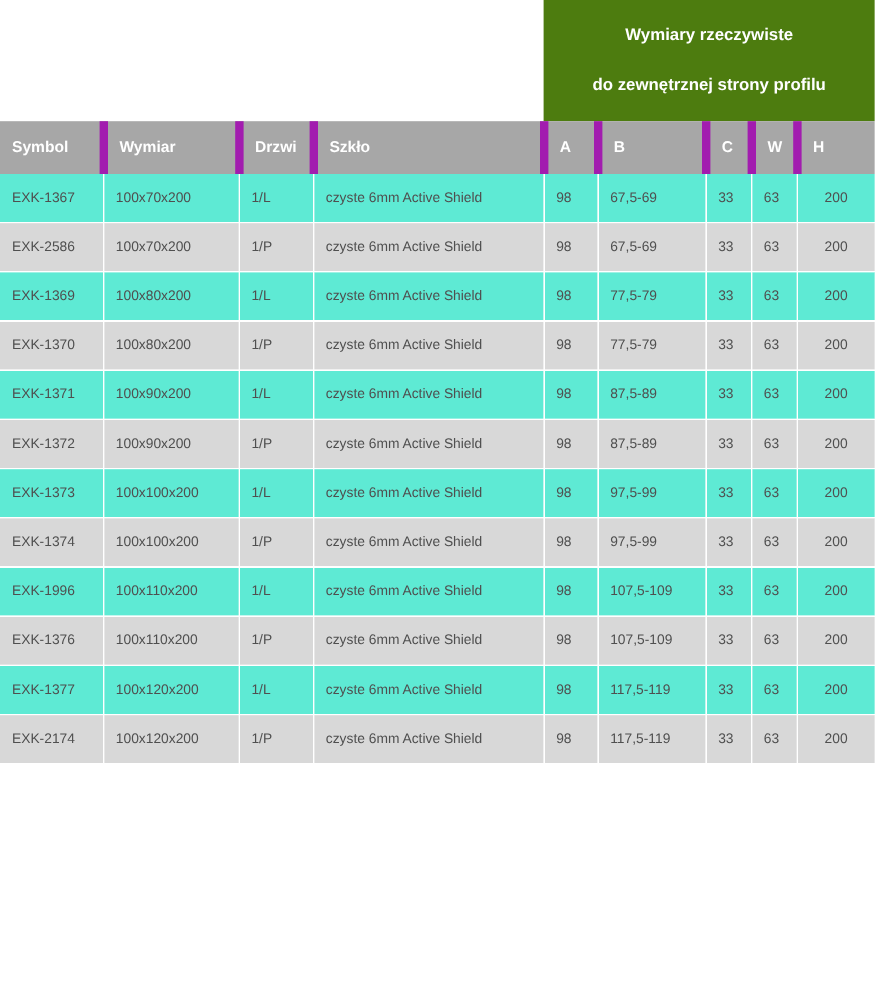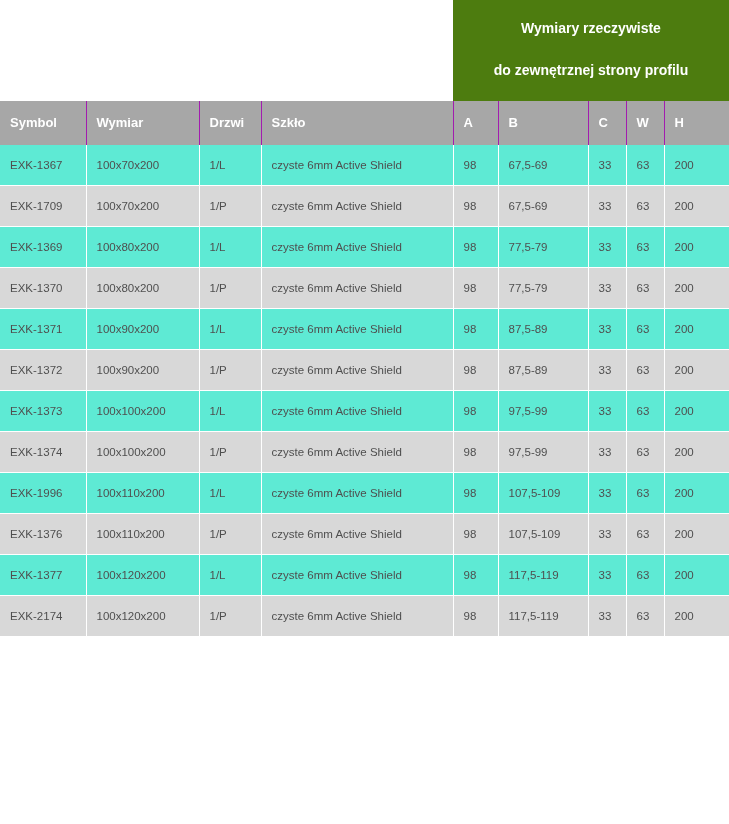--- a/index.html
+++ b/index.html
@@ -42,39 +42,40 @@
   }
   
   thead tr.colhead th {
     background: #a7a7a7;
     color: #ffffff;
     font-size: 13px;
     font-weight: bold;
     text-align: left;
     padding: 14px 10px 15px 10px;
     vertical-align: middle;
-    border-right: 1px solid #a21caf;
+    border-right: 7px solid #a21caf;
   }
   thead tr.colhead th.last {
     border-right: none;
   }
   
   tbody td {
     font-size: 11.5px;
     color: #4f4f4f;
     padding: 14px 10px 14px 10px;
     vertical-align: middle;
     border-right: 1px solid #ffffff;
     border-bottom: 1px solid #ffffff;
     white-space: nowrap;
     overflow: hidden;
     text-overflow: ellipsis;
   }
   tbody td.last {
     border-right: none;
+    text-align: center;
   }
   tbody tr.odd td {
     background: #5eead4;
   }
   tbody tr.even td {
     background: #d8d8d8;
   }
   
   col.c-symbol  { width: 86px; }
   col.c-wymiar  { width: 113px; }
@@ -127,21 +128,21 @@
       <td>100x70x200</td>
       <td>1/L</td>
       <td>czyste 6mm Active Shield</td>
       <td>98</td>
       <td>67,5-69</td>
       <td>33</td>
       <td>63</td>
       <td class="last">200</td>
     </tr>
     <tr class="even">
-      <td>EXK-1709</td>
+      <td>EXK-2586</td>
       <td>100x70x200</td>
       <td>1/P</td>
       <td>czyste 6mm Active Shield</td>
       <td>98</td>
       <td>67,5-69</td>
       <td>33</td>
       <td>63</td>
       <td class="last">200</td>
     </tr>
     <tr class="odd">

